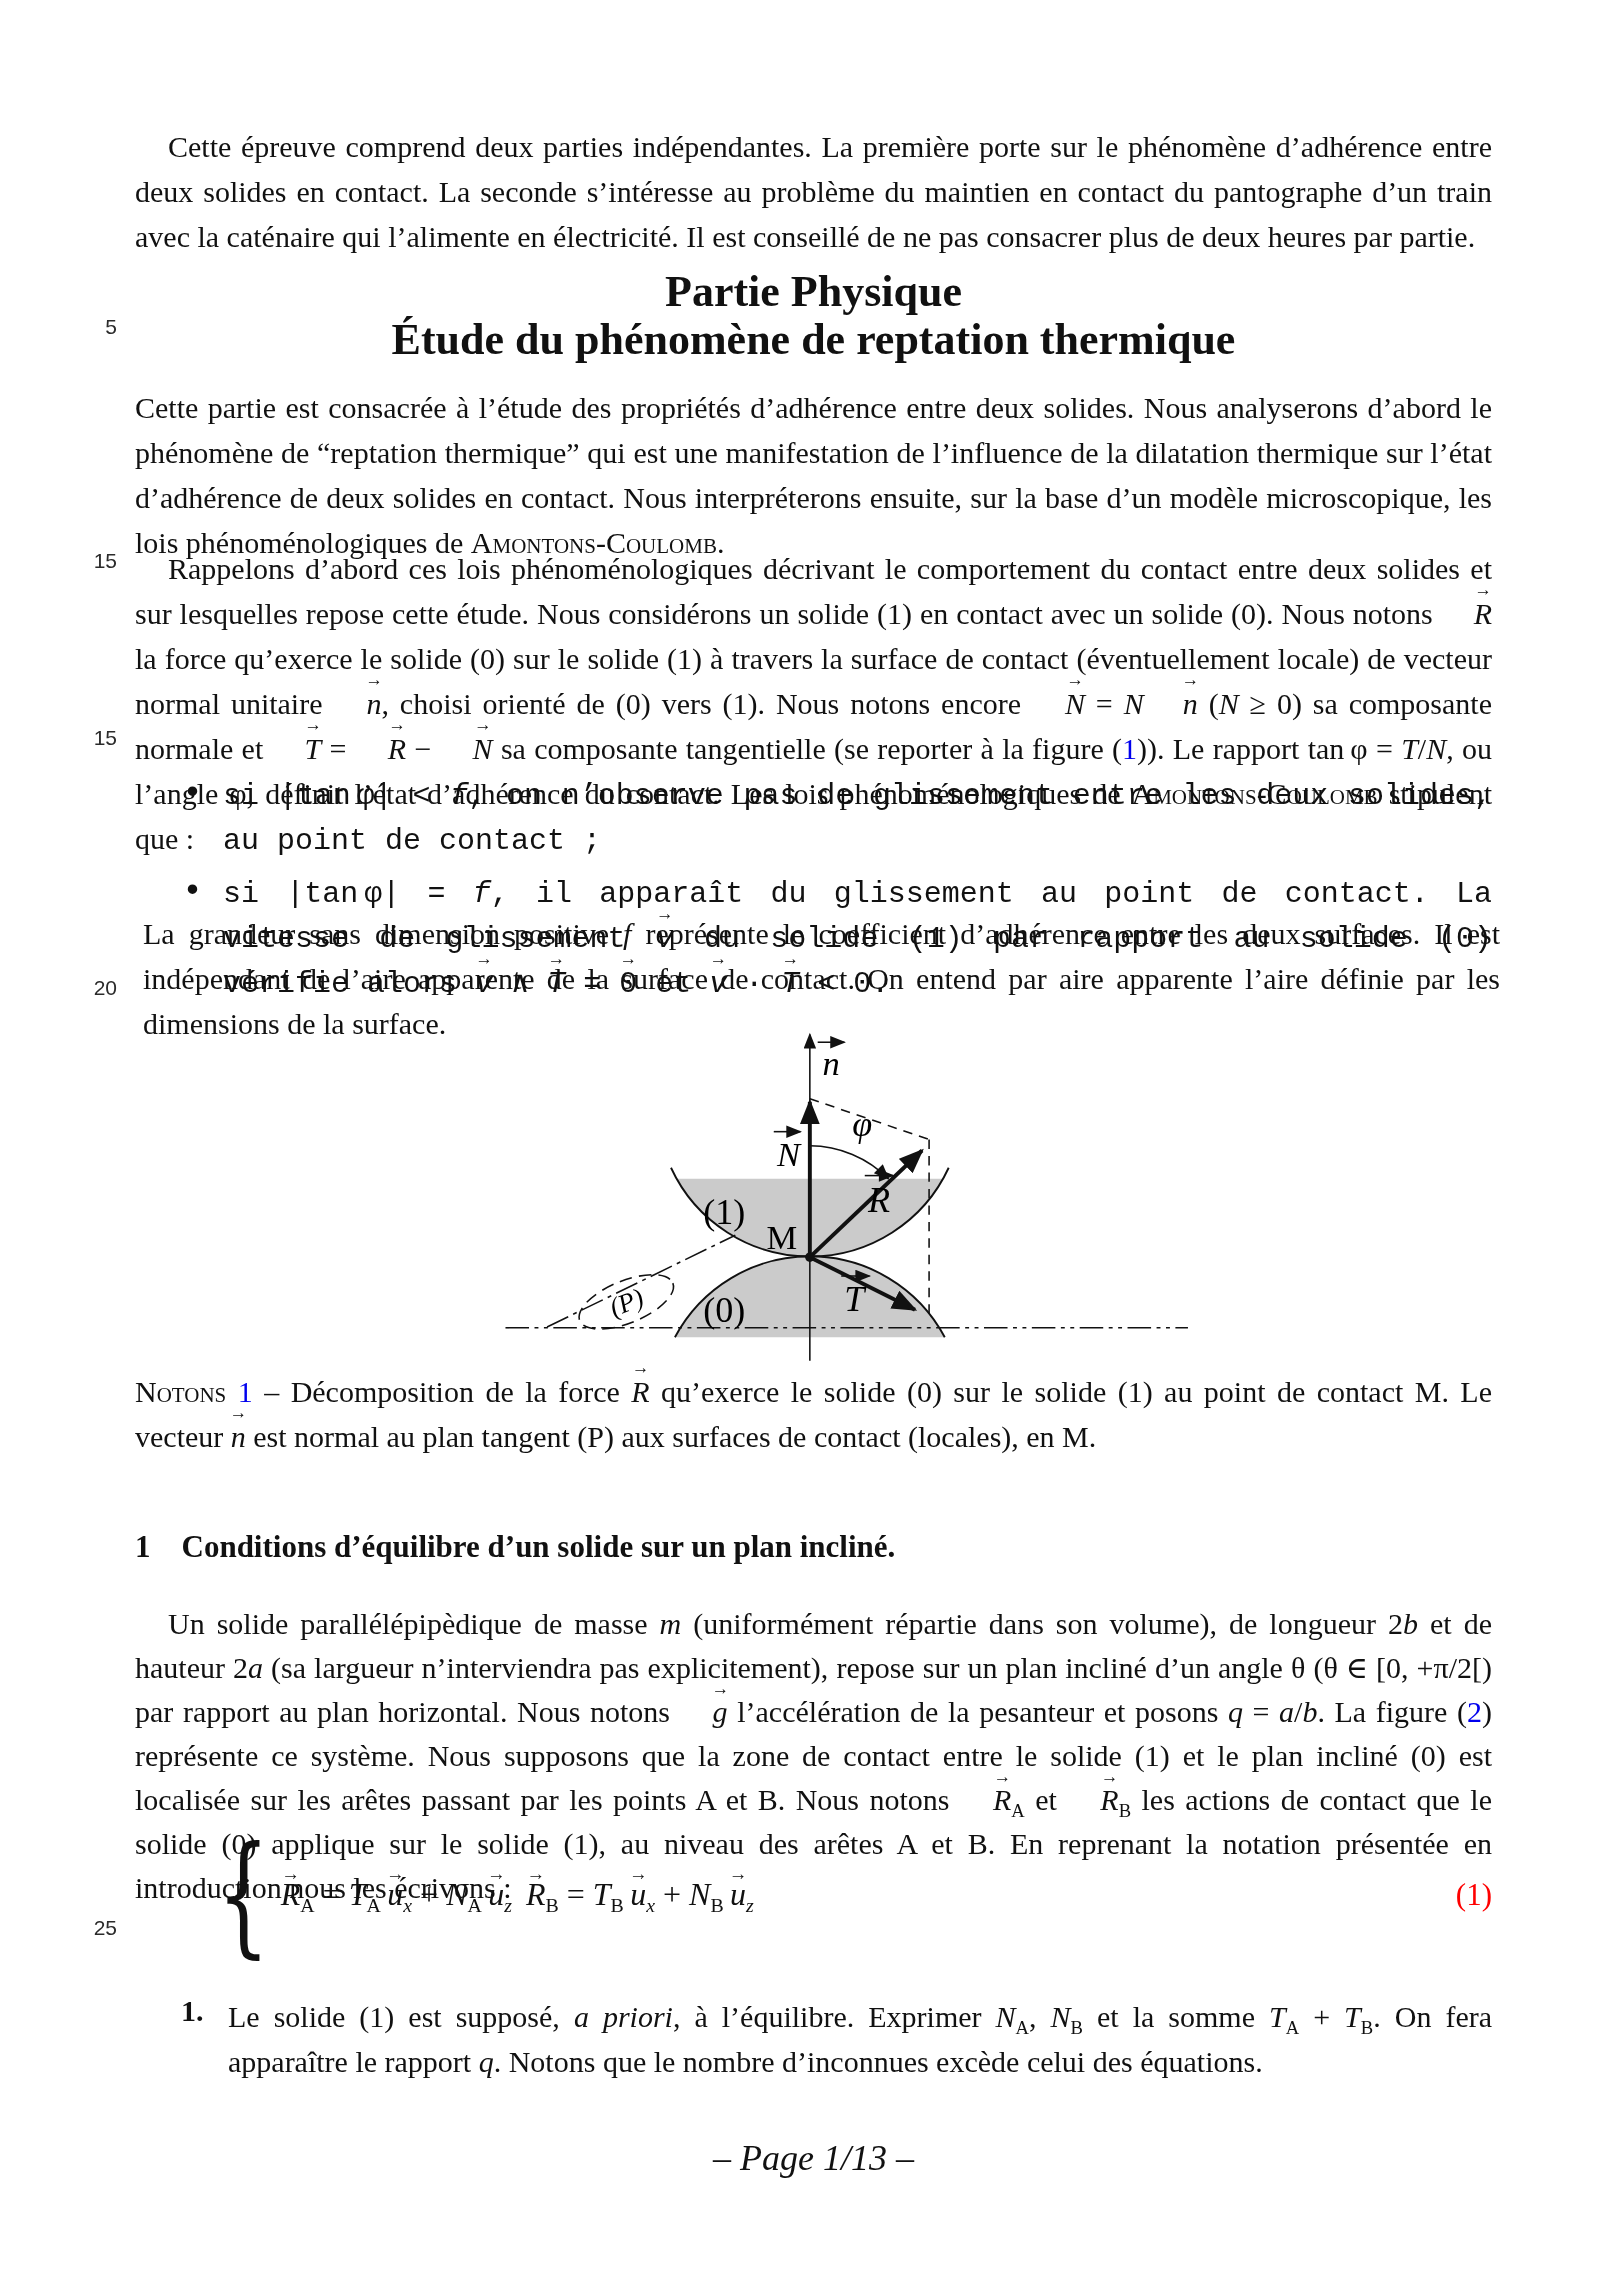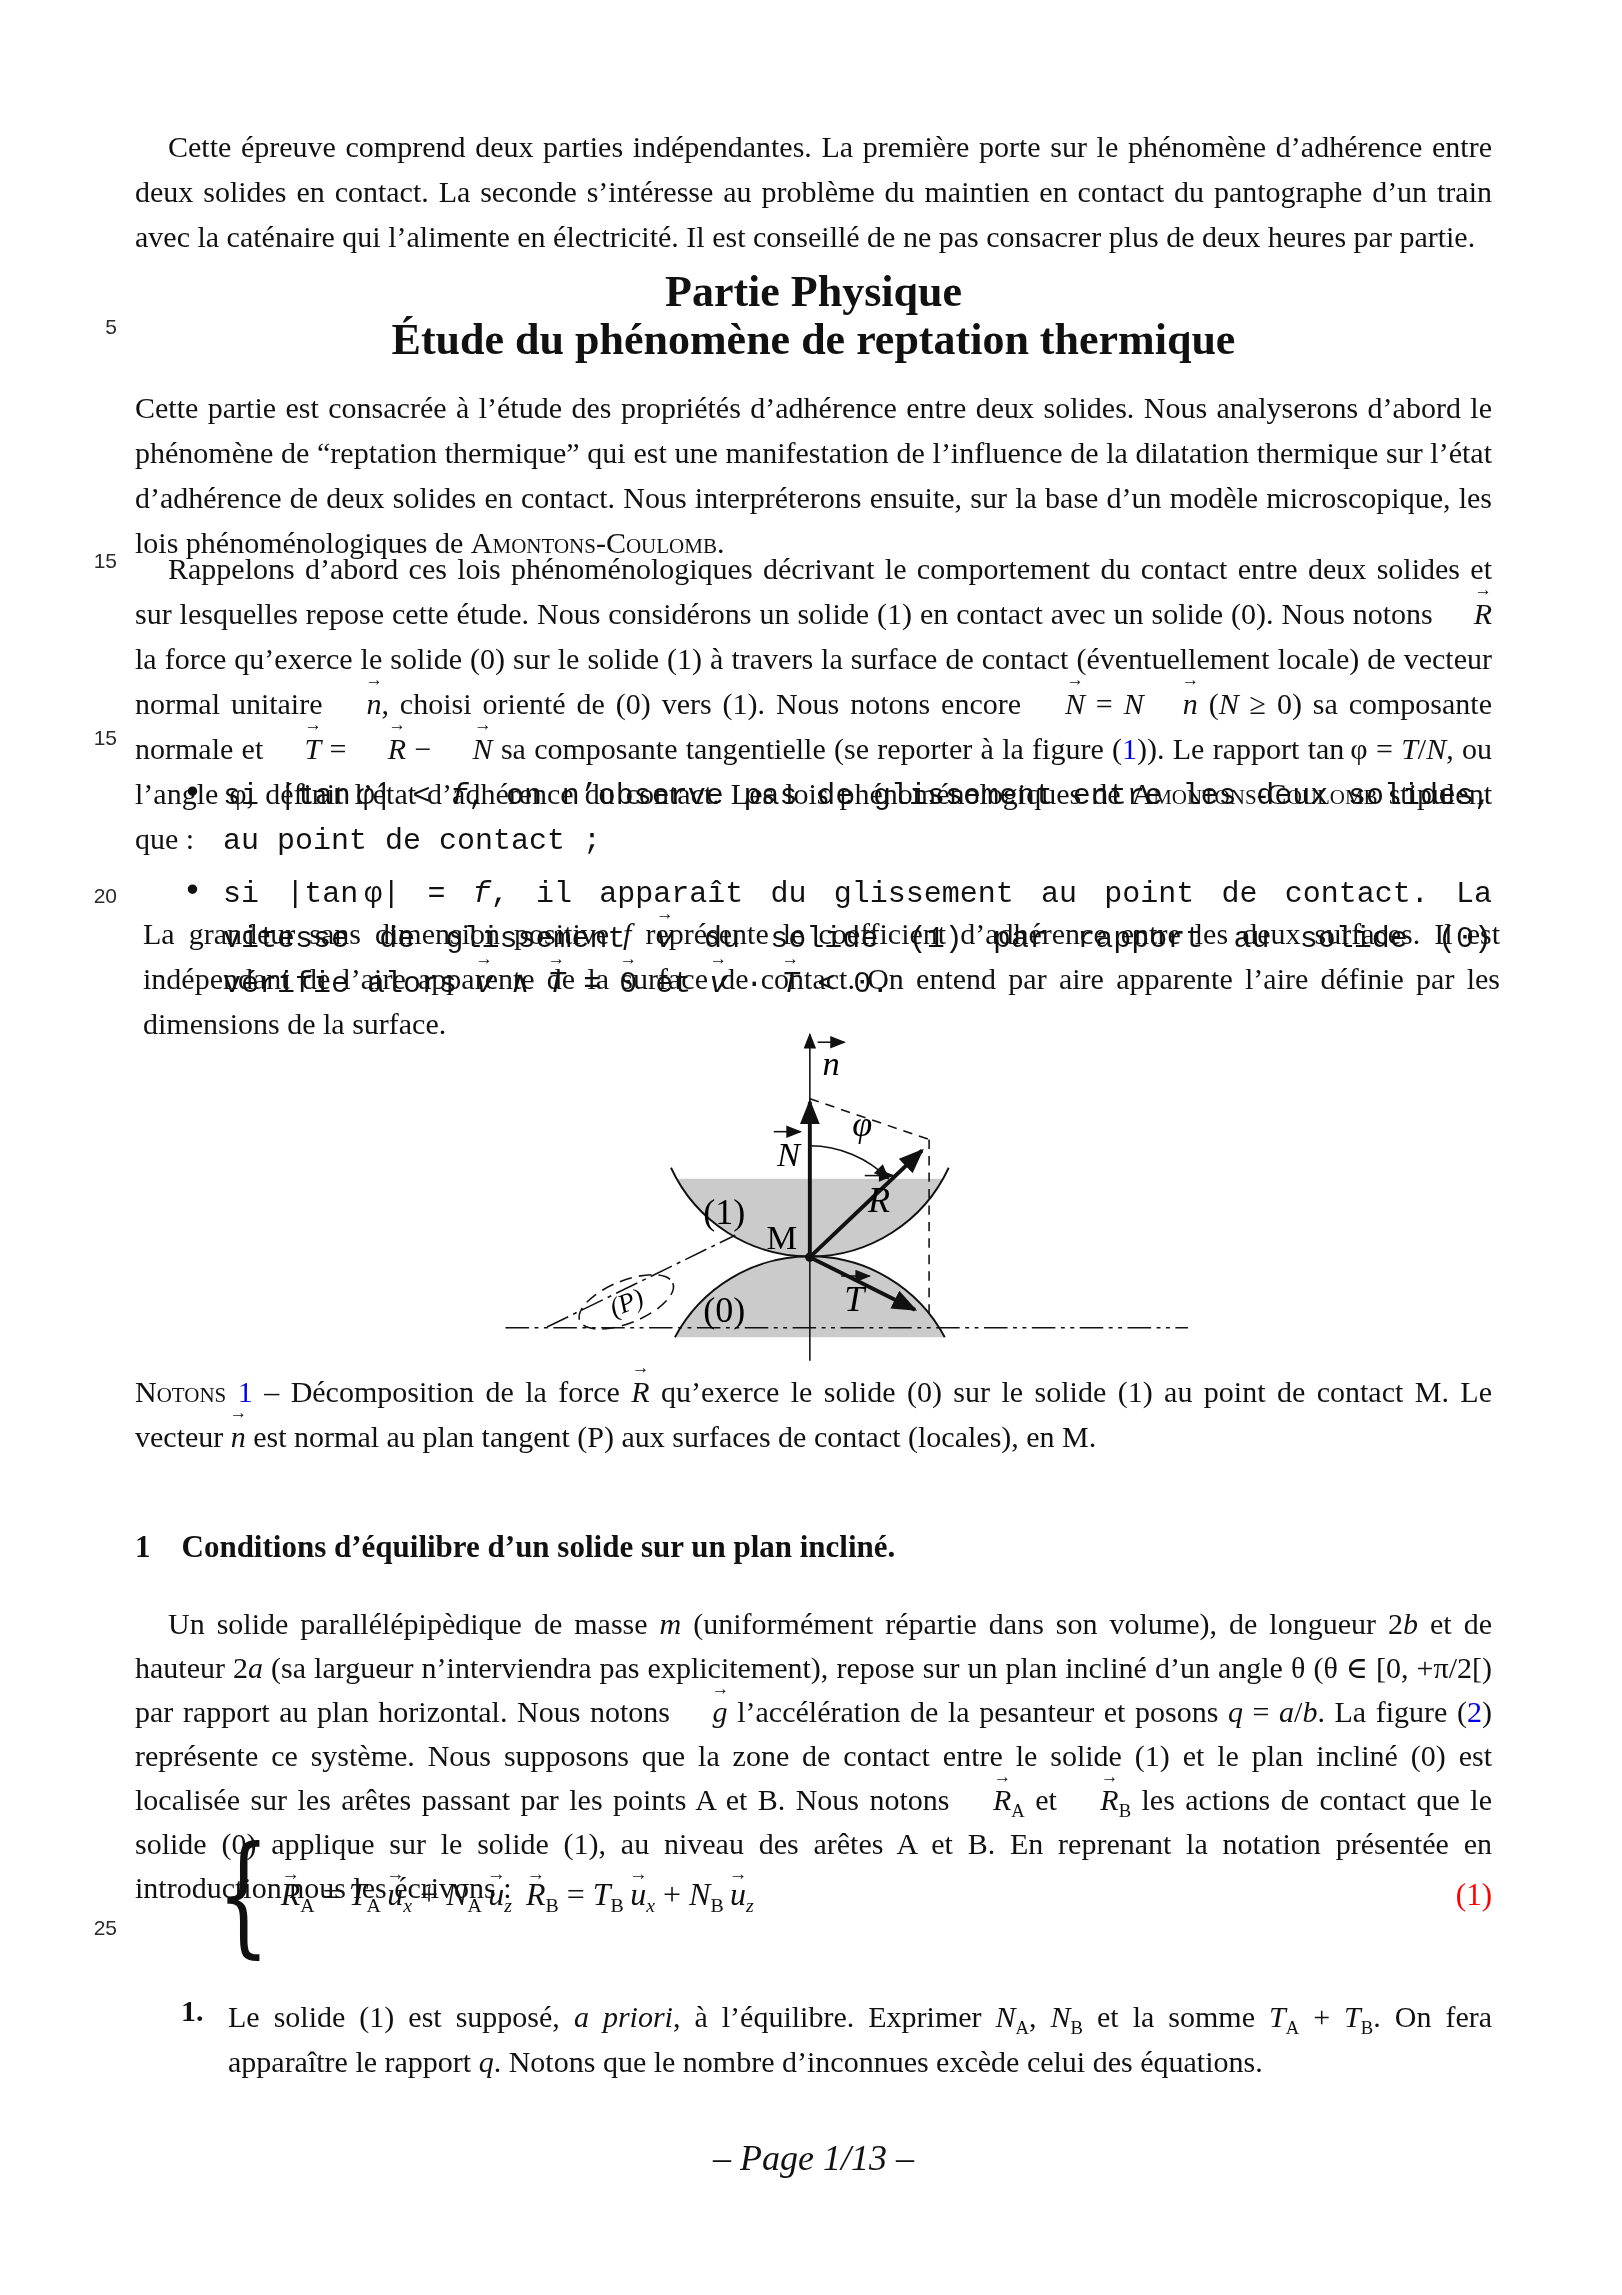--- a/index.html
+++ b/index.html
@@ -53,21 +53,21 @@
   .footer{top:2137px;text-align:center;font-style:italic;font-size:36px;}
 </style>
 </head>
 <body>
 
 <div class="page">
 
   <div class="lineno" style="top:316px">5</div>
   <div class="lineno" style="top:550px">15</div>
   <div class="lineno" style="top:727px">15</div>
-  <div class="lineno" style="top:885px">20</div>
+  <div class="lineno" style="top:977px">20</div>
   <div class="lineno" style="top:1917px">25</div>
 
   <p class="block just indent" style="top:124px;margin:0">Cette épreuve comprend deux parties indépendantes. La première porte sur le phénomène d’adhérence entre deux solides en contact. La seconde s’intéresse au problème du maintien en contact du pantographe d’un train avec la caténaire qui l’alimente en électricité. Il est conseillé de ne pas consacrer plus de deux heures par partie.</p>
 
   <div class="block part-title">
     <div>Partie Physique</div>
     <div>Étude du phénomène de reptation thermique</div>
   </div>
 
   <p class="block just" style="top:385px;margin:0">Cette partie est consacrée à l’étude des propriétés d’adhérence entre deux solides. Nous analyserons d’abord le phénomène de “reptation thermique” qui est une manifestation de l’influence de la dilatation thermique sur l’état d’adhérence de deux solides en contact. Nous interpréterons ensuite, sur la base d’un modèle microscopique, les lois phénoménologiques de <span class="sc">Amontons-Coulomb</span>.</p>

